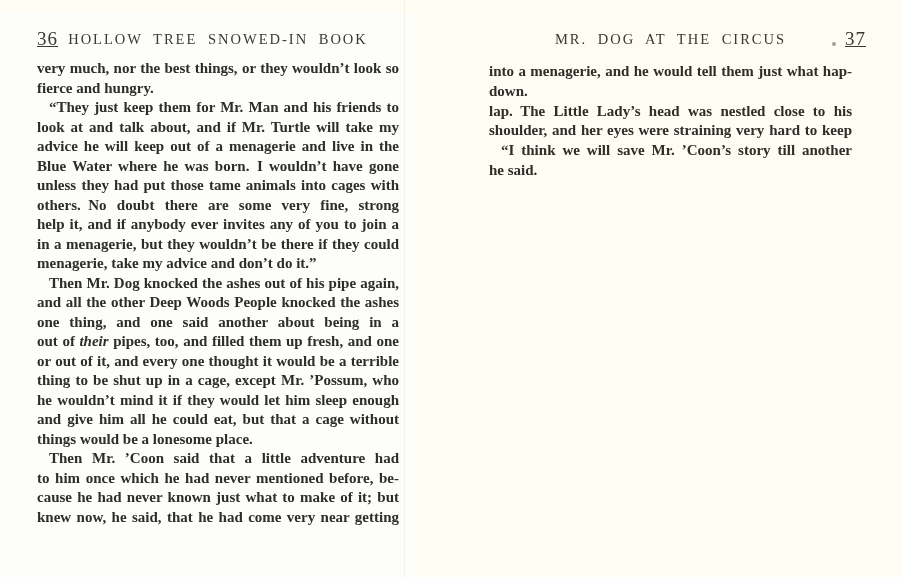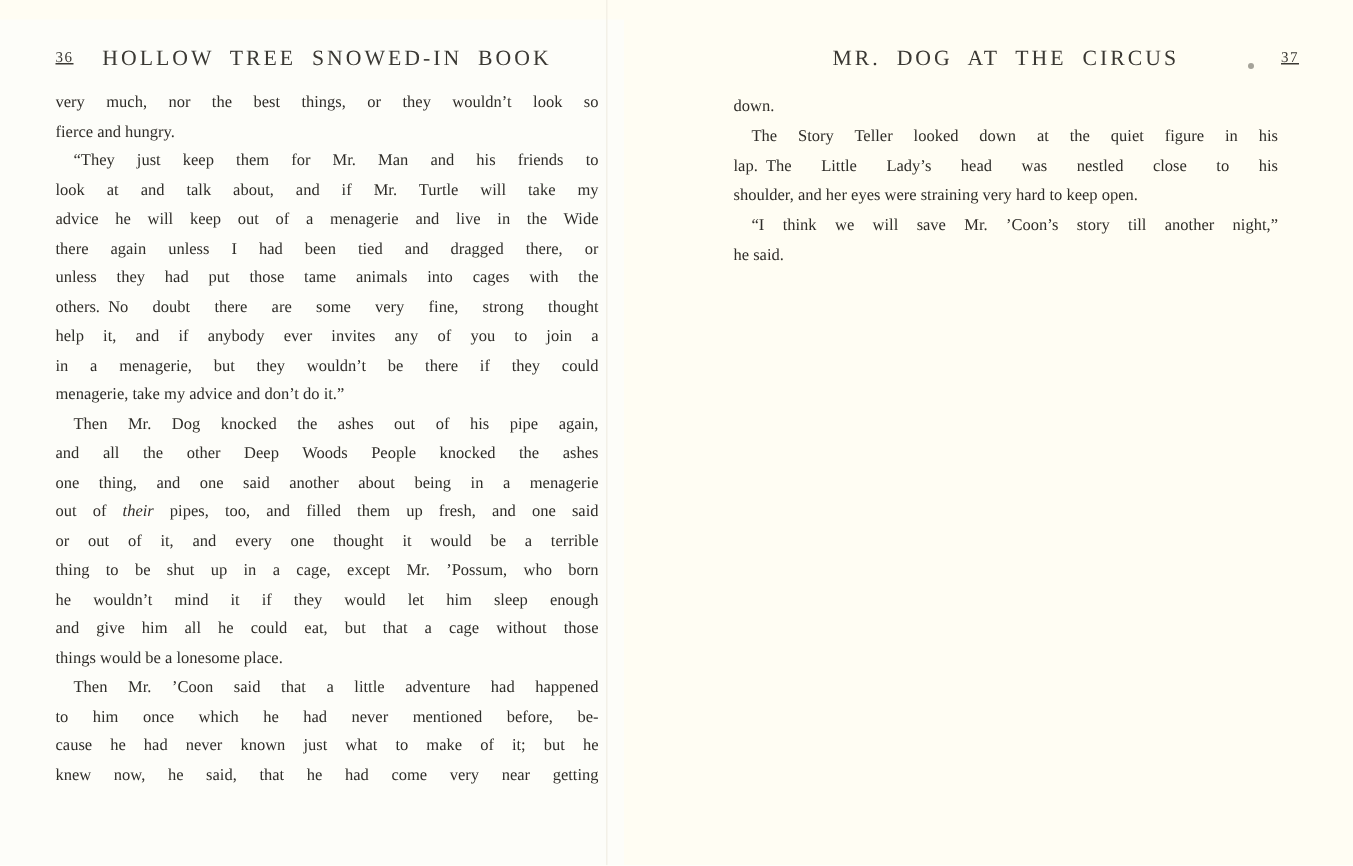--- a/index.html
+++ b/index.html
@@ -25,30 +25,31 @@
     position:absolute;top:30px;height:18px;
     font-size:14.5px;line-height:18px;
     letter-spacing:2px;word-spacing:5px;
     color:#3a3833;
   }
   .page.left .running-head{left:37px;width:362px;text-align:center;}
   .page.right .running-head{left:84px;width:363px;text-align:center;}
 
   .pagenum{
     position:absolute;top:30px;
-    font-size:10px;line-height:18px;
+    font-size:19px;line-height:18px;
     letter-spacing:1px;color:#3a3833;text-decoration:underline;
   }
   .pagenum.num-left{left:37px;}
   .pagenum.num-right{right:25px;}
 
   .body-block{
     position:absolute;
     color:#2f2d29;
-    font-size:11px;
+    font-size:15px;
+    font-weight:bold;
   }
   .page.left  .body-block{left:37px;top:59px;width:362px;}
   .page.right .body-block{left:84px;top:62px;width:363px;}
 
   .line{
     height:19.5px;line-height:19.5px;
     text-align:justify;
     text-align-last:justify;
     overflow:hidden;
   }
@@ -70,21 +71,21 @@
 
   <div class="page left">
     <span class="pagenum num-left">36</span>
     <div class="running-head">HOLLOW TREE SNOWED-IN BOOK</div>
     <div class="body-block">
         <div class="line"><span>very much, nor the best things, or they wouldn’t look so</span></div>
         <div class="line para-end"><span>fierce and hungry.</span></div>
         <div class="line indent"><span>“They just keep them for Mr. Man and his friends to</span></div>
         <div class="line"><span>look at and talk about, and if Mr. Turtle will take my</span></div>
         <div class="line"><span>advice he will keep out of a menagerie and live in the Wide</span></div>
-        <div class="line"><span>there again unless I had been tied and dragged there, or</span></div>
+        <div class="line"><span>Blue Water where he was born. I wouldn’t have gone</span></div>
         <div class="line"><span>unless they had put those tame animals into cages with the</span></div>
         <div class="line"><span>others. No doubt there are some very fine, strong thought</span></div>
         <div class="line"><span>help it, and if anybody ever invites any of you to join a</span></div>
         <div class="line"><span>in a menagerie, but they wouldn’t be there if they could</span></div>
         <div class="line para-end"><span>menagerie, take my advice and don’t do it.”</span></div>
         <div class="line indent"><span>Then Mr. Dog knocked the ashes out of his pipe again,</span></div>
         <div class="line"><span>and all the other Deep Woods People knocked the ashes</span></div>
         <div class="line"><span>one thing, and one said another about being in a menagerie</span></div>
         <div class="line"><span>out of </span><em>their</em><span> pipes, too, and filled them up fresh, and one said</span></div>
         <div class="line"><span>or out of it, and every one thought it would be a terrible</span></div>
@@ -97,22 +98,22 @@
         <div class="line"><span>cause he had never known just what to make of it; but he</span></div>
         <div class="line"><span>knew now, he said, that he had come very near getting</span></div>
       </div>
   </div>
 
   <div class="page right">
     <div class="running-head">MR. DOG AT THE CIRCUS</div>
     <span class="pagenum num-right">37</span>
     <span class="speck"></span>
     <div class="body-block">
+        <div class="line"><span>into a menagerie, and he would tell them just what hap-</span></div>
         <div class="line para-end"><span>down.</span></div>
-        <div class="line indent"><span>The Story Teller looked down at the quiet figure in his</span></div>
         <div class="line"><span>lap. The Little Lady’s head was nestled close to his</span></div>
         <div class="line para-end"><span>shoulder, and her eyes were straining very hard to keep open.</span></div>
         <div class="line indent"><span>“I think we will save Mr. ’Coon’s story till another night,”</span></div>
         <div class="line para-end"><span>he said.</span></div>
       </div>
   </div>
 
 </div>
 
 </body></html>

